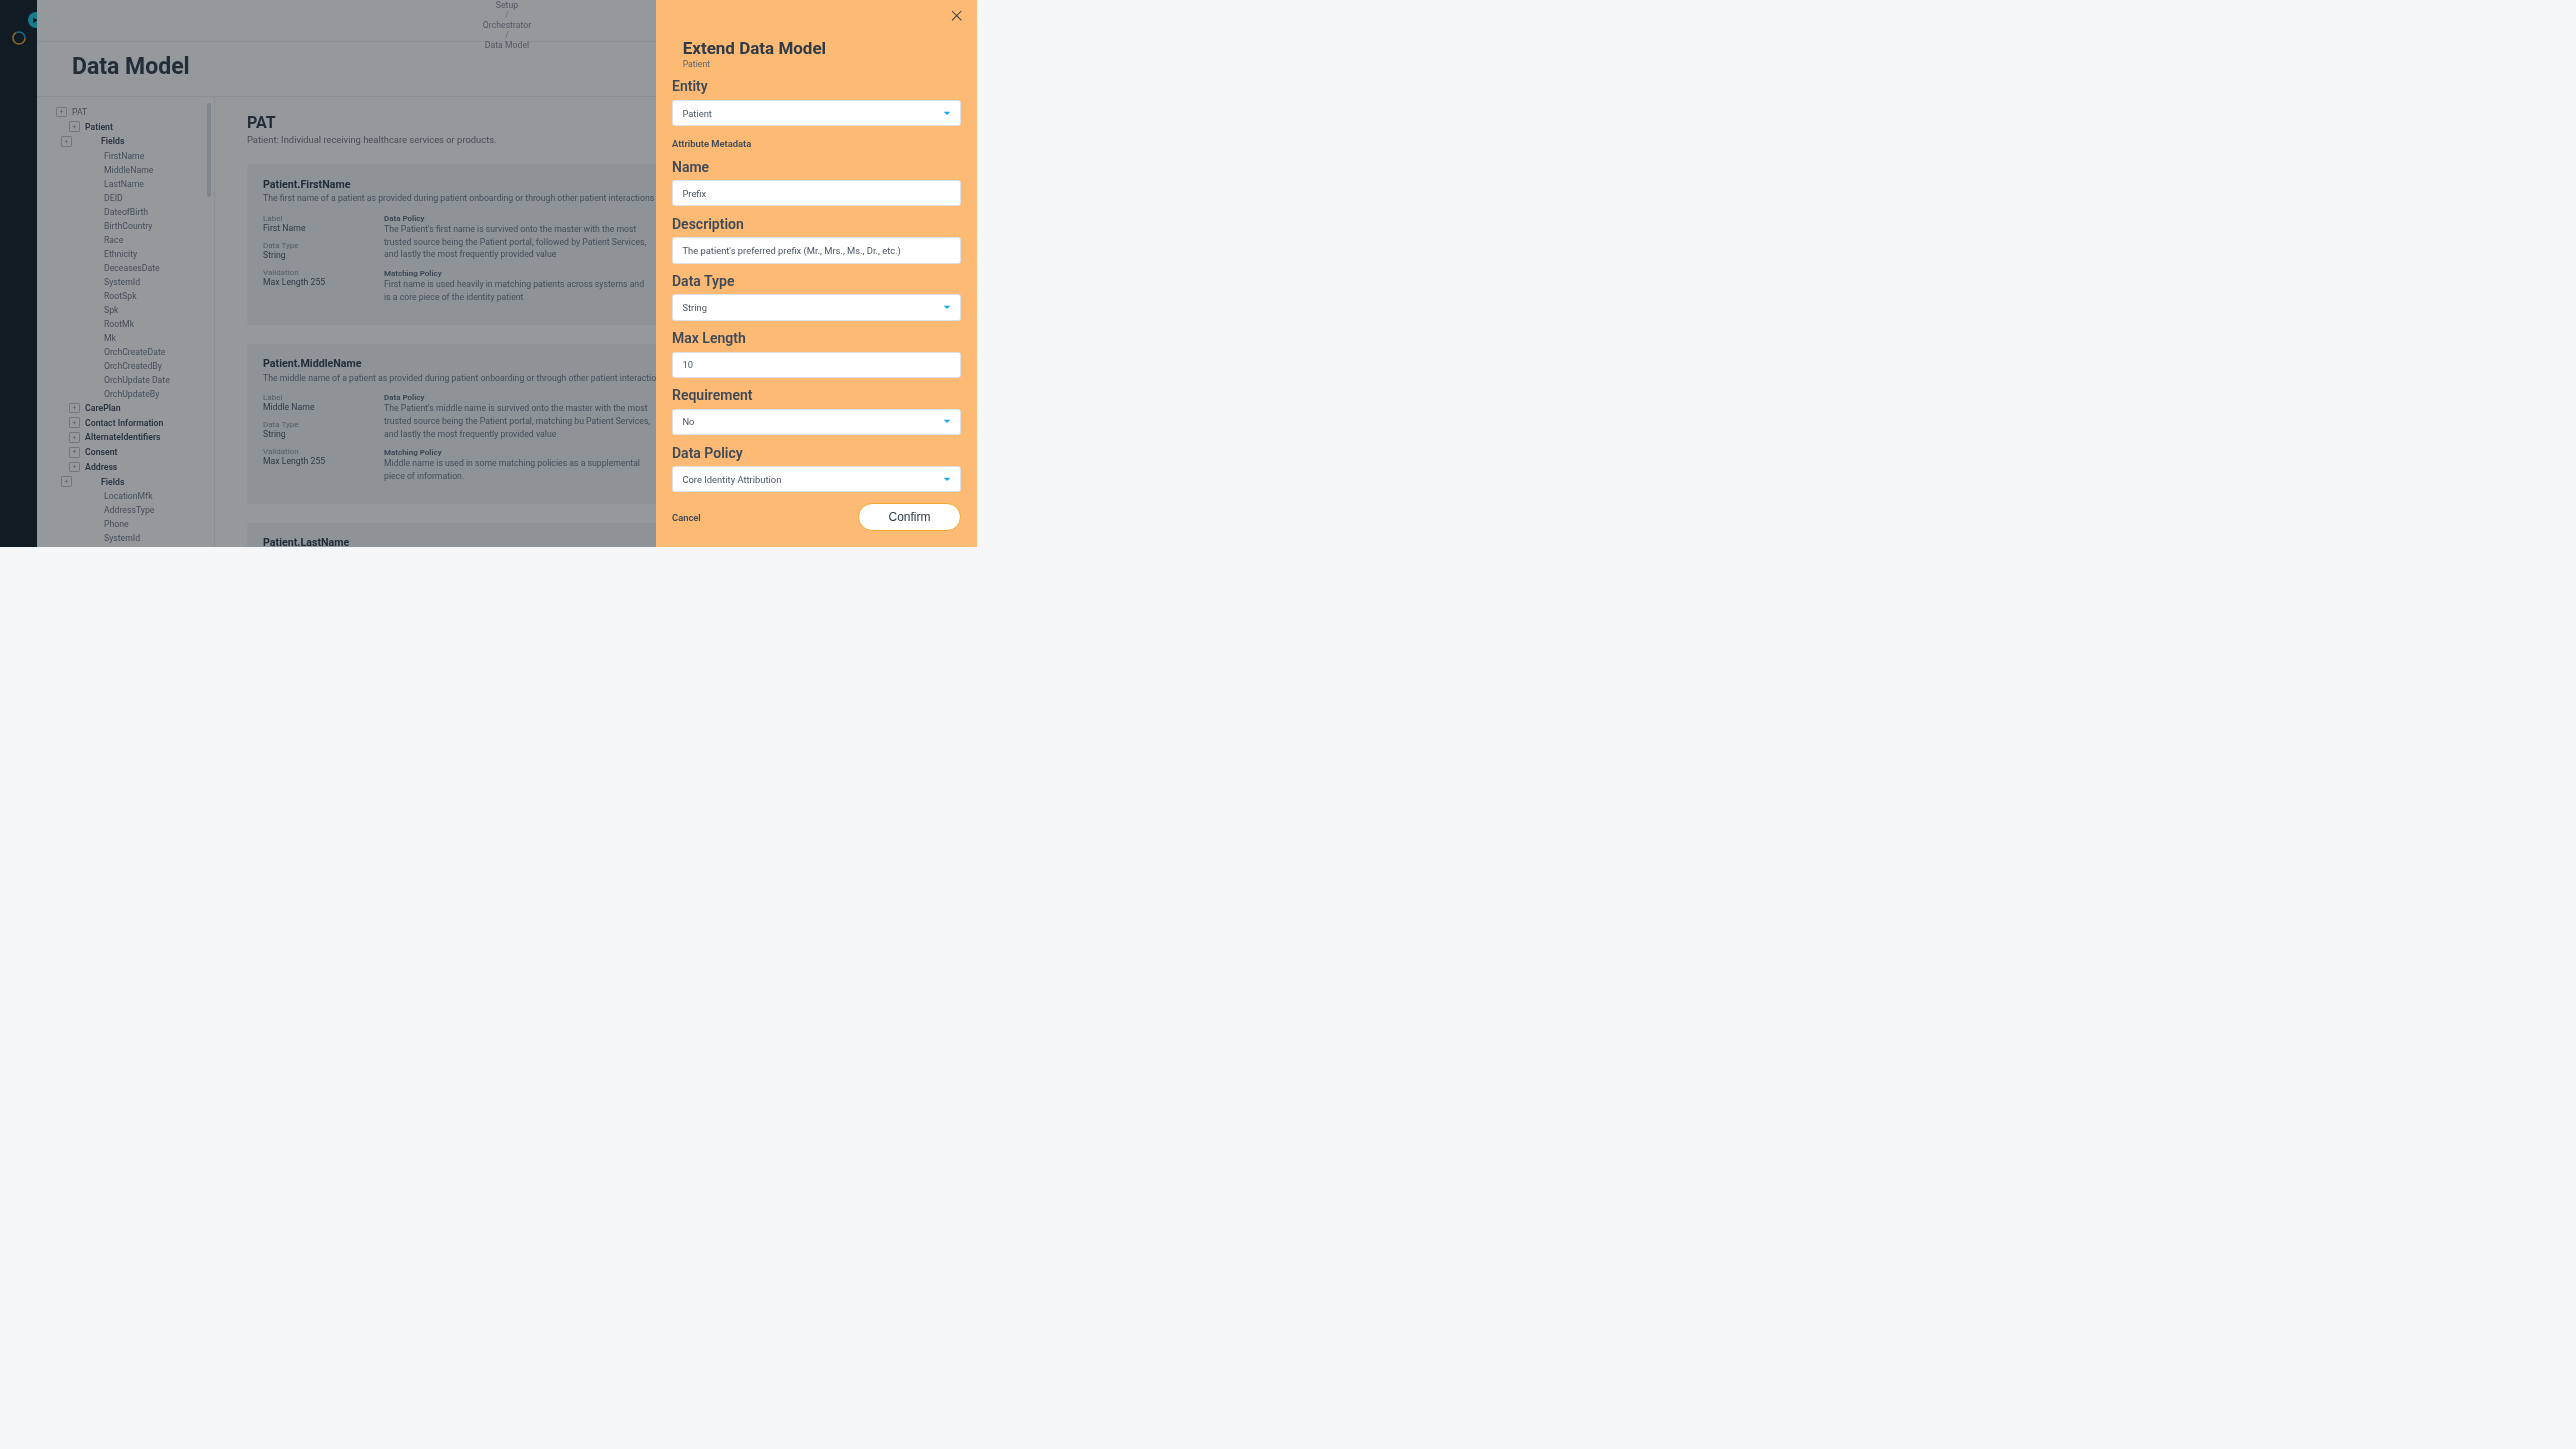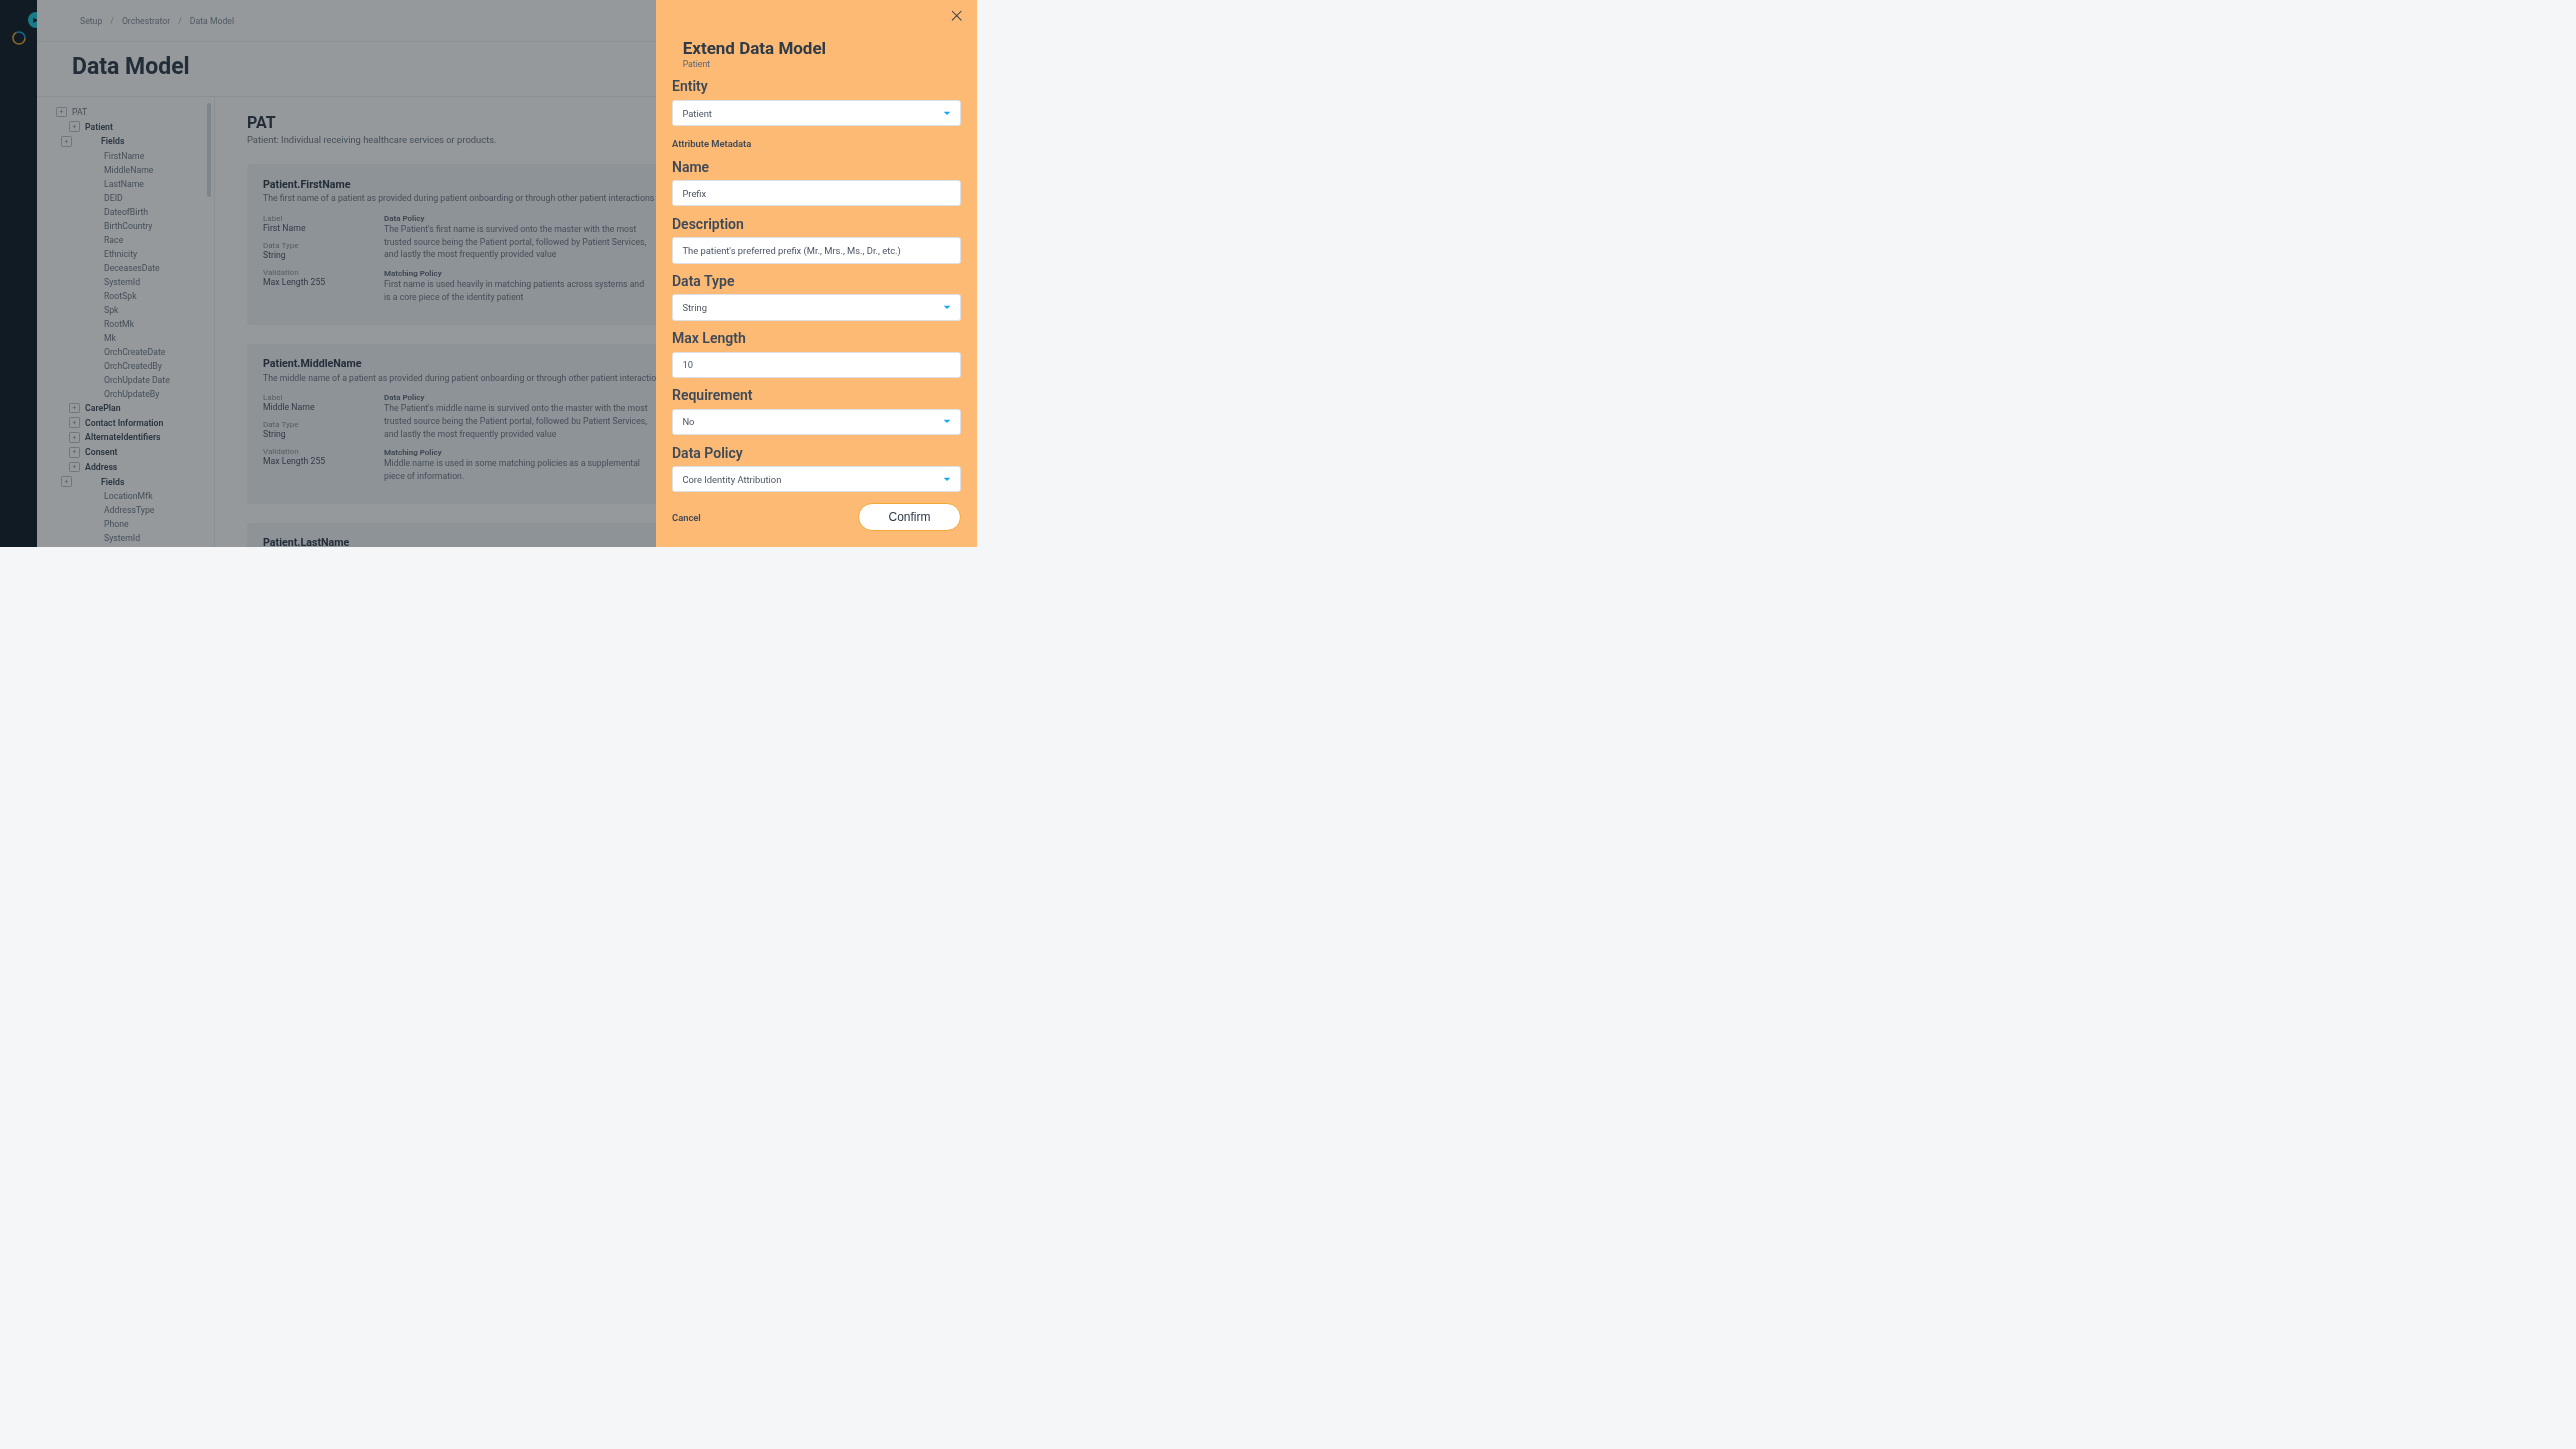--- a/index.html
+++ b/index.html
@@ -43,20 +43,21 @@
 }
 
 
 .breadcrumb {
   height: 42px;
   padding: 0 35px;
   display: flex; align-items: center;
   font-size: 8.7px;
   color: #828b97;
   border-bottom: 0.7px solid #eceef0;
+  flex-direction: column;
 }
 .breadcrumb span { padding: 0 8px; }
 .breadcrumb .sep { padding: 0; opacity: .7; }
 
 
 .page-head {
   padding: 10.7px 35px 16px;
 }
 .page-head h1 { font-size: 23px; font-weight: 700; color: #2f3b48; }
 
@@ -326,21 +327,21 @@
       <div class="attr-col-left">
         <div class="kv-label">Label</div>
         <div class="kv-value">Middle Name</div>
         <div class="kv-label">Data Type</div>
         <div class="kv-value">String</div>
         <div class="kv-label">Validation</div>
         <div class="kv-value">Max Length 255</div>
       </div>
       <div class="attr-col-right">
         <div class="kv-label link">Data Policy</div>
-        <div class="kv-text">The Patient's middle name is survived onto the master with the most trusted source being the Patient portal, followed bu Patient Services, and lastly the most frequently provided value</div>
+        <div class="kv-text">The Patient's middle name is survived onto the master with the most trusted source being the Patient portal, matching bu Patient Services, and lastly the most frequently provided value</div>
         <div class="kv-label link">Matching Policy</div>
         <div class="kv-text">Middle name is used in some matching policies as a supplemental piece of information.</div>
       </div>
     </div>
           </div>
           <div class="attr-card">
     <h3>Patient.LastName</h3>
 
     </div>
         </div>

